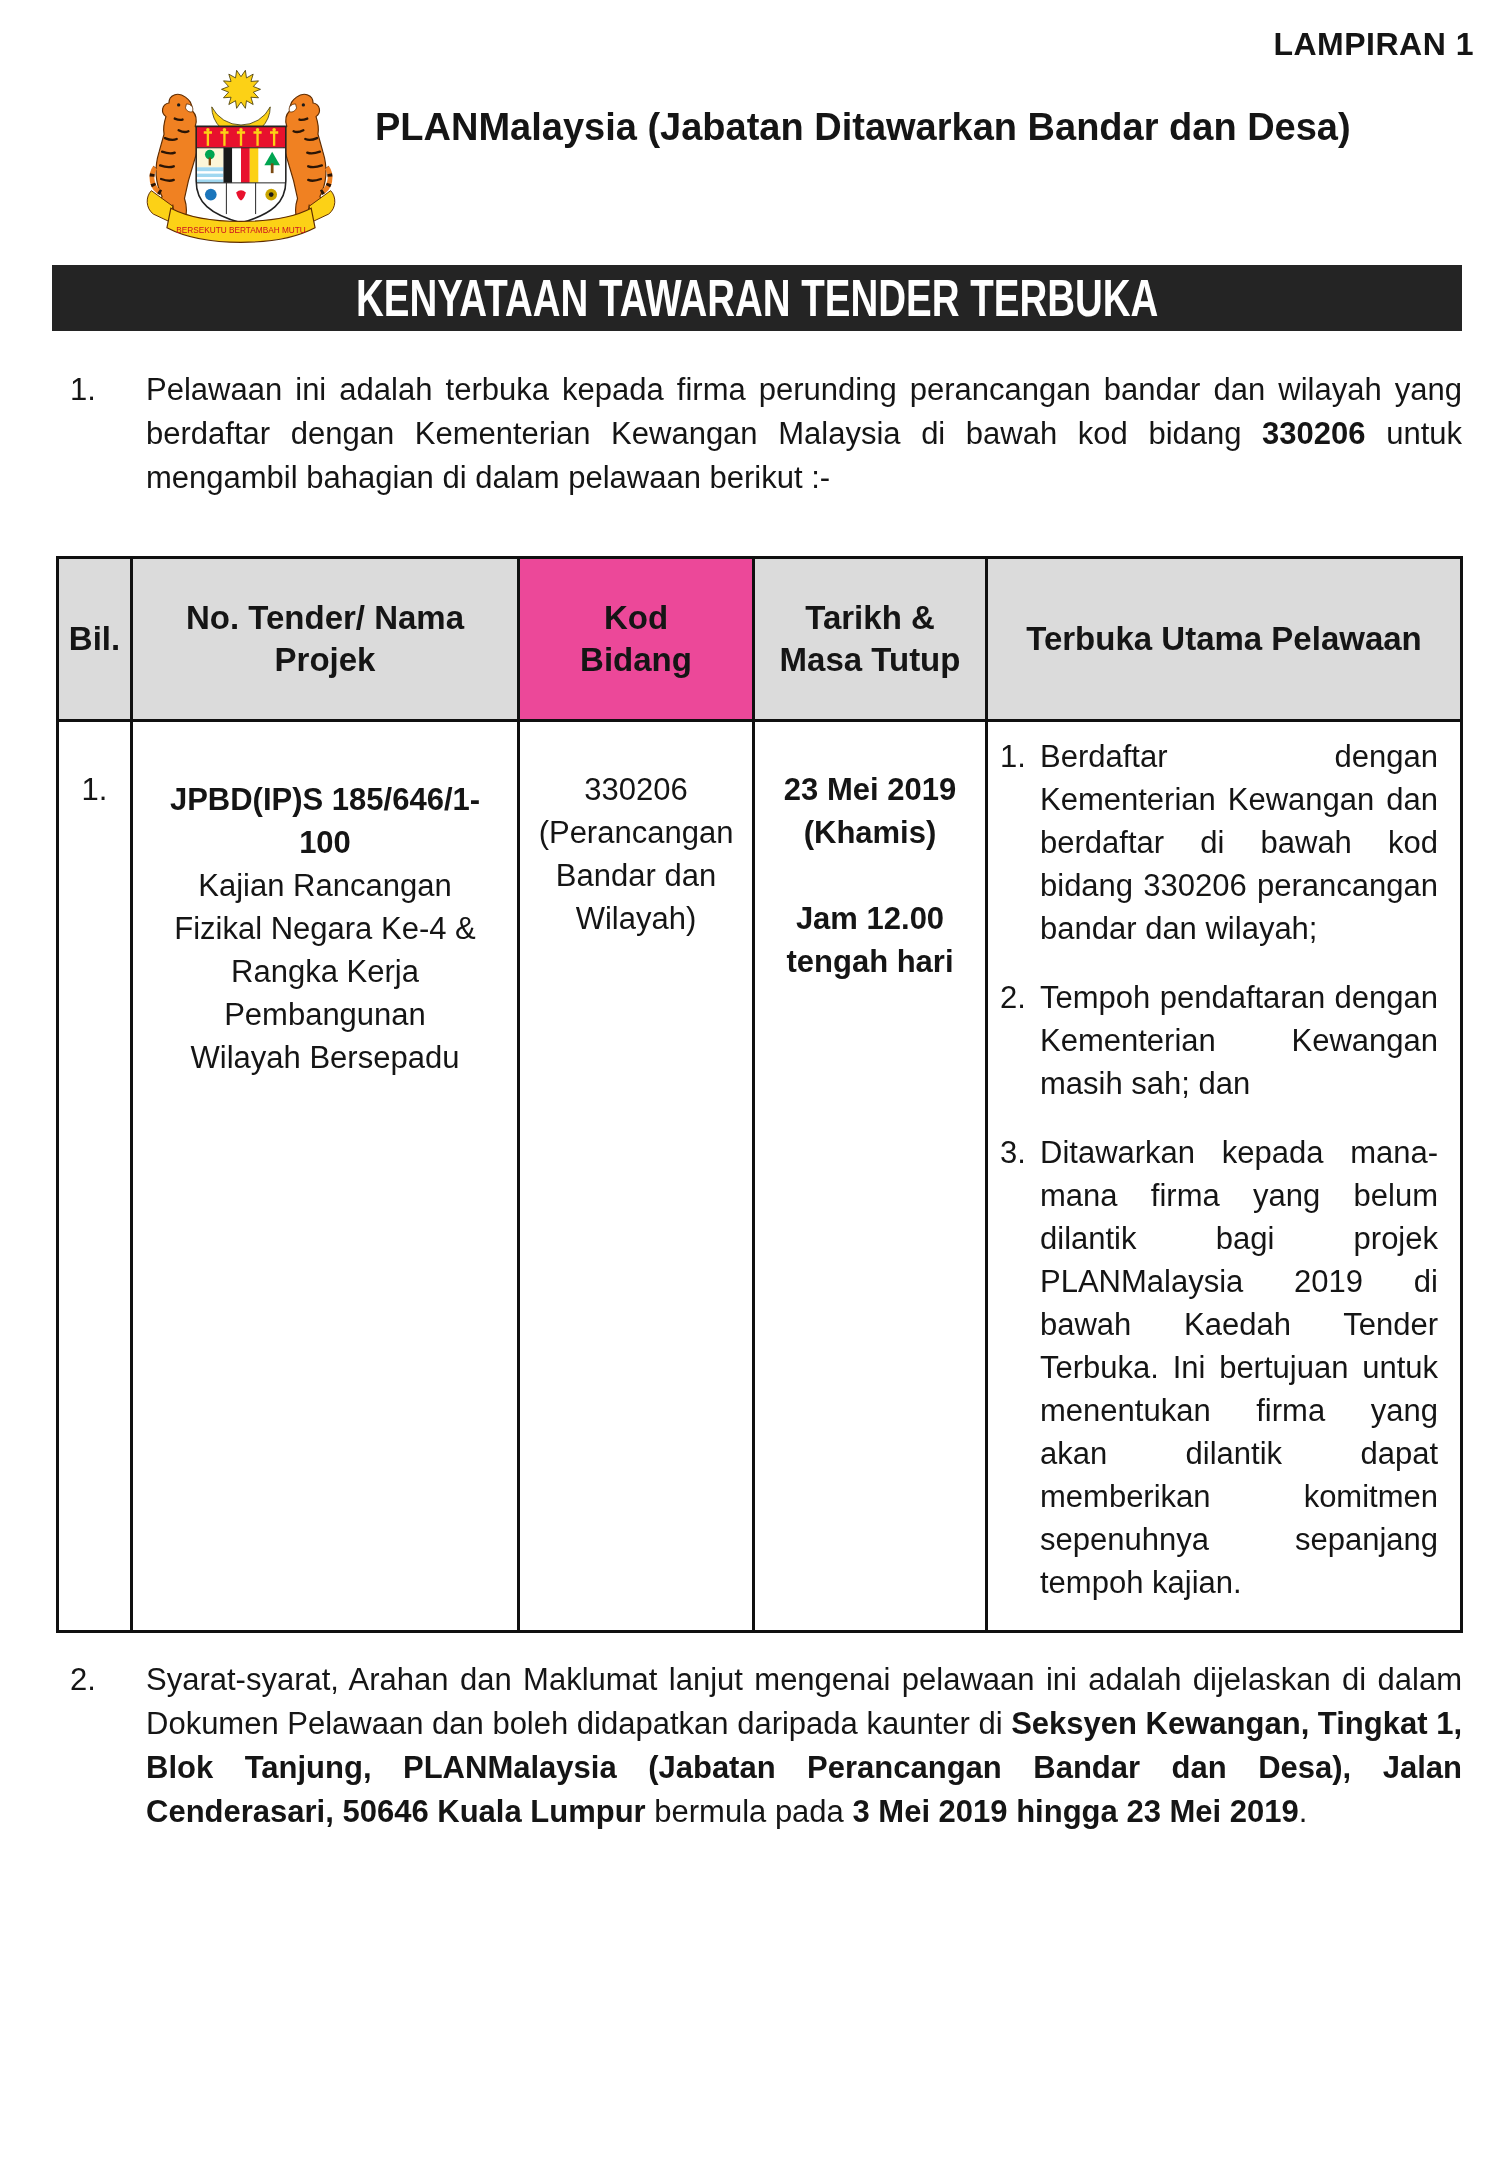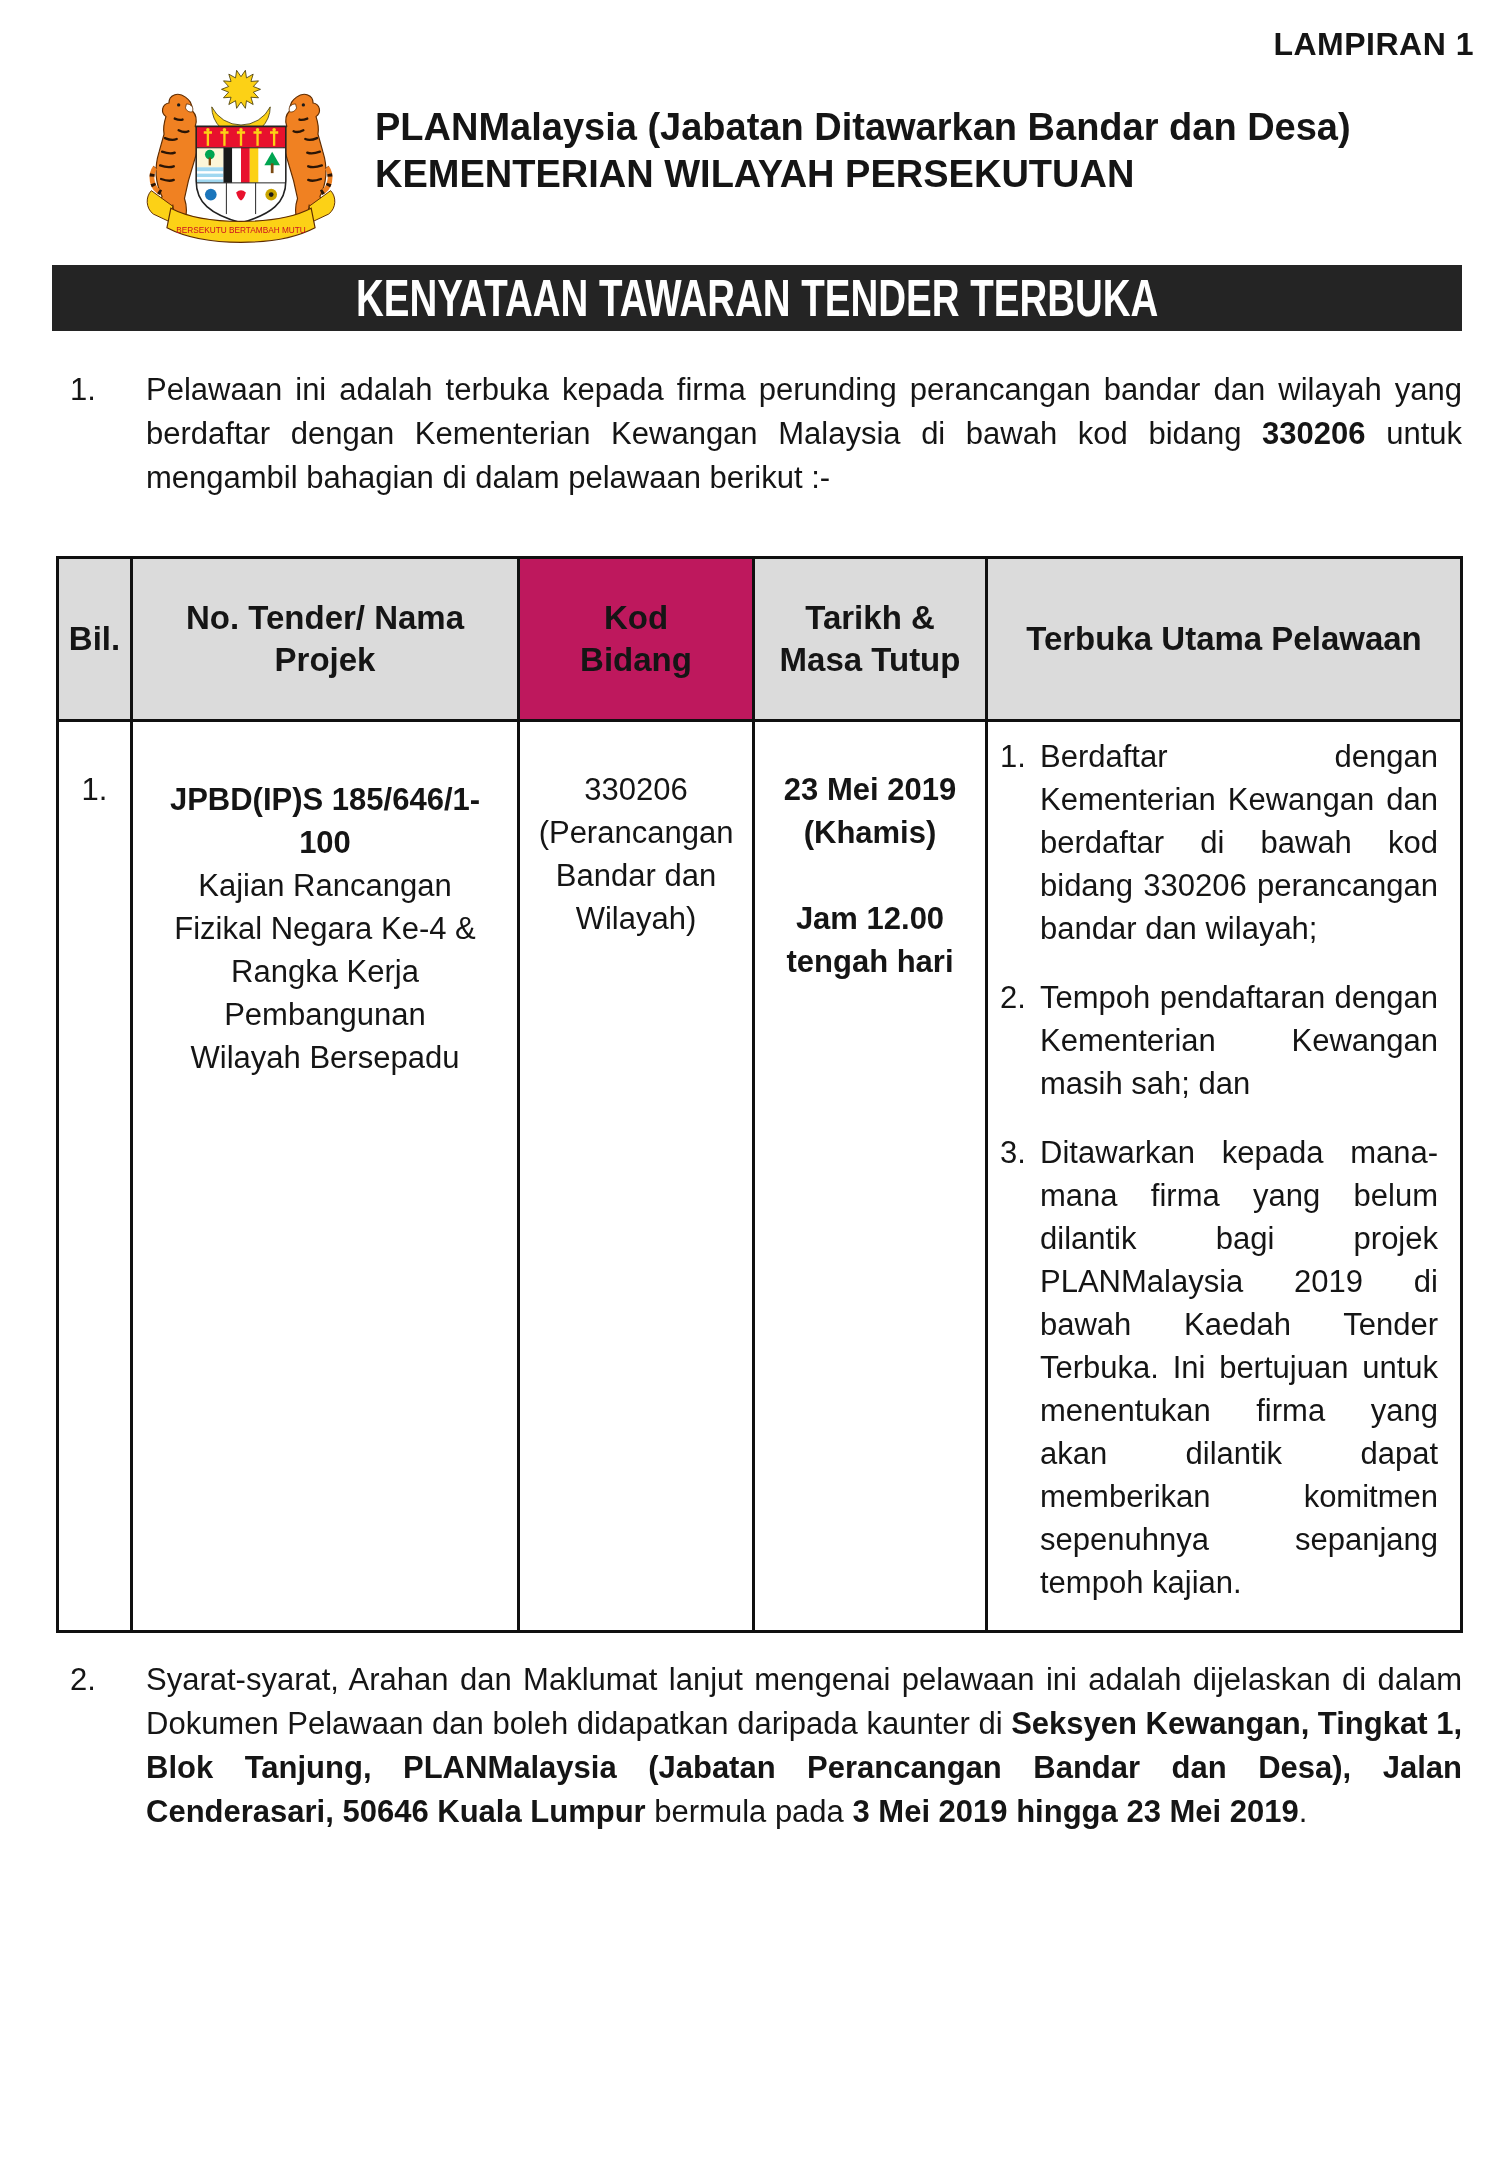--- a/index.html
+++ b/index.html
@@ -125,21 +125,20 @@
     <g>
       <path d="M8,130 C2,136 2,148 10,154 L27,162 L30,146 Z" fill="#fcd116" stroke="#5f2c00" stroke-width="1"></path>
       <path d="M192,130 C198,136 198,148 190,154 L173,162 L170,146 Z" fill="#fcd116" stroke="#5f2c00" stroke-width="1"></path>
       <path d="M28,148 C62,166 138,166 172,148 L176,168 C138,188 62,188 24,168 Z" fill="#fcd116" stroke="#5f2c00" stroke-width="1.2"></path>
       <text x="100" y="173" text-anchor="middle" font-size="8.5" fill="#cc1122" font-family="Liberation Sans, sans-serif">BERSEKUTU BERTAMBAH MUTU</text>
     </g>
   </svg>
 
   <div class="letterhead-text">
     <div>PLANMalaysia (Jabatan Ditawarkan Bandar dan Desa)</div>
-    <div>KEMENTERIAN WILAYAH PERSEKUTUAN</div>
   </div>
 
   <div class="banner" style="background: rgb(36, 36, 36); color: rgb(255, 255, 255);">
     <span class="banner-label">KENYATAAN TAWARAN TENDER TERBUKA</span>
   </div>
 
   <div class="para para1">
     <span class="num">1.</span>
     <span class="ptext"><span>Pelawaan ini adalah terbuka kepada firma perunding perancangan bandar dan wilayah yang berdaftar dengan Kementerian Kewangan Malaysia di bawah kod bidang </span><span style="font-weight: 700;">330206</span><span> untuk mengambil bahagian di dalam pelawaan berikut :-</span></span>
   </div>
@@ -150,21 +149,21 @@
         <col style="width:387px">
         <col style="width:235px">
         <col style="width:233px">
         <col style="width:475px">
     </colgroup>
     <thead>
       <tr>
         <th style="background: rgb(219, 219, 219);">Bil.</th>
         <th style="background: rgb(219, 219, 219);">No. Tender/ Nama
 Projek</th>
-        <th style="background: #be185d;">Kod
+        <th style="background: #ec4899;">Kod
 Bidang</th>
         <th style="background: rgb(219, 219, 219);">Tarikh &amp;
 Masa Tutup</th>
         <th style="background: rgb(219, 219, 219);">Terbuka Utama Pelawaan</th>
       </tr>
     </thead>
     <tbody>
       <tr>
         <td class="cell-bil">1.</td>
         <td class="cell-tender">

